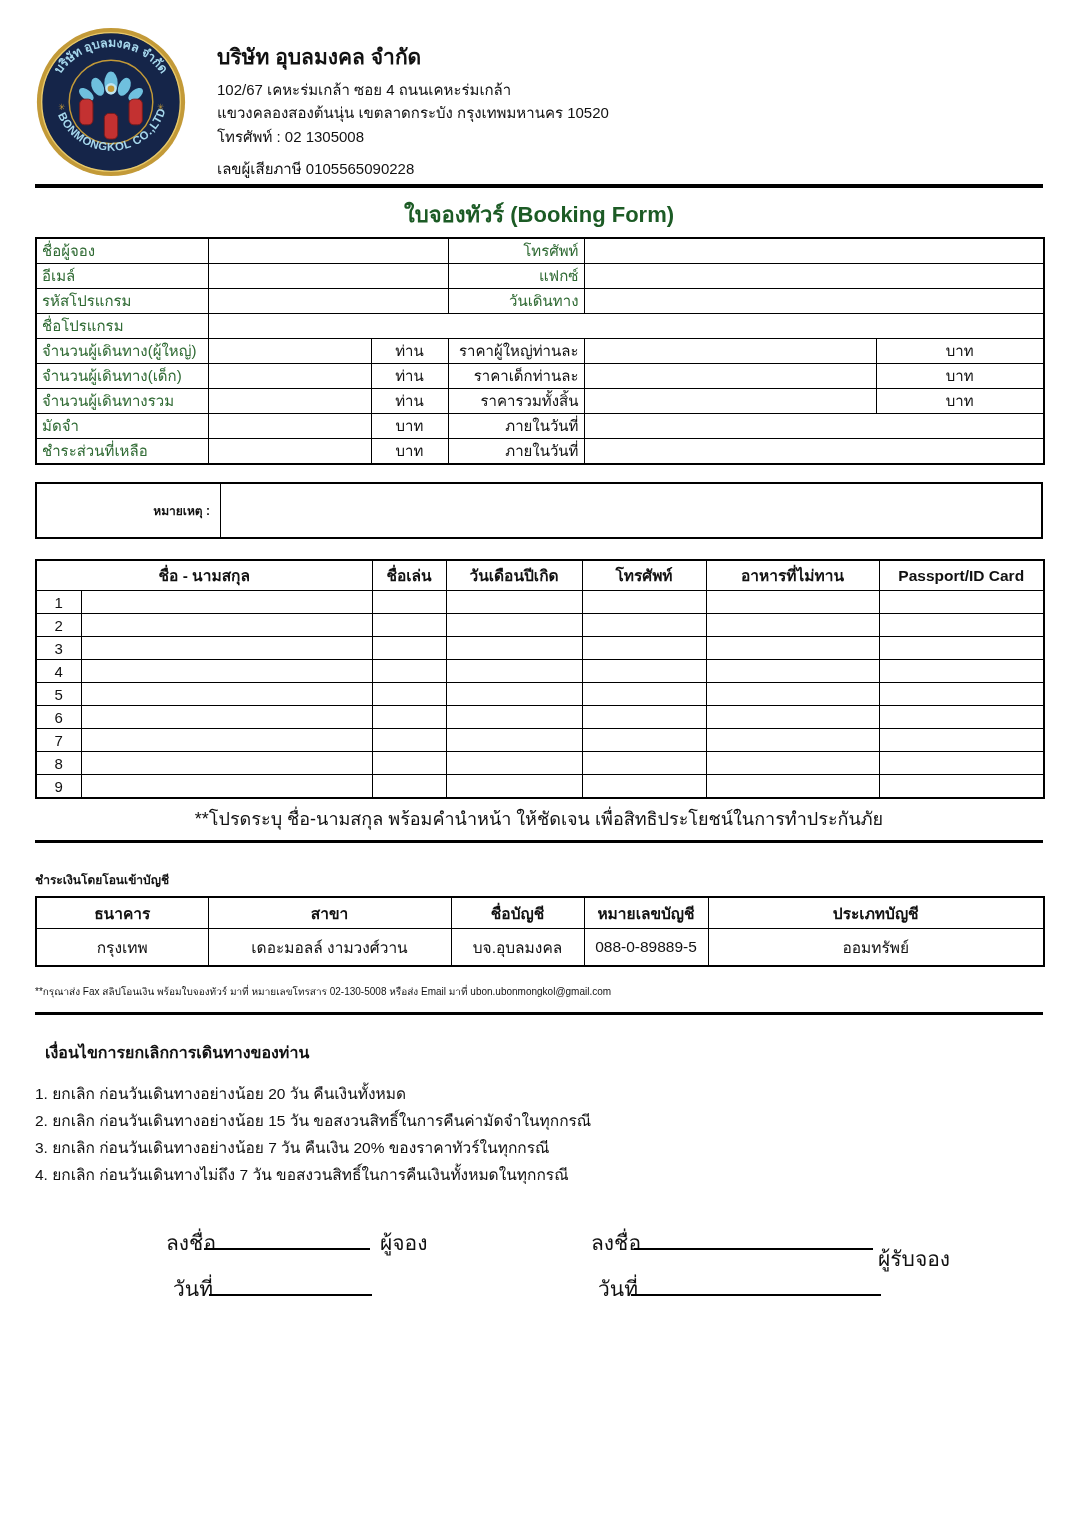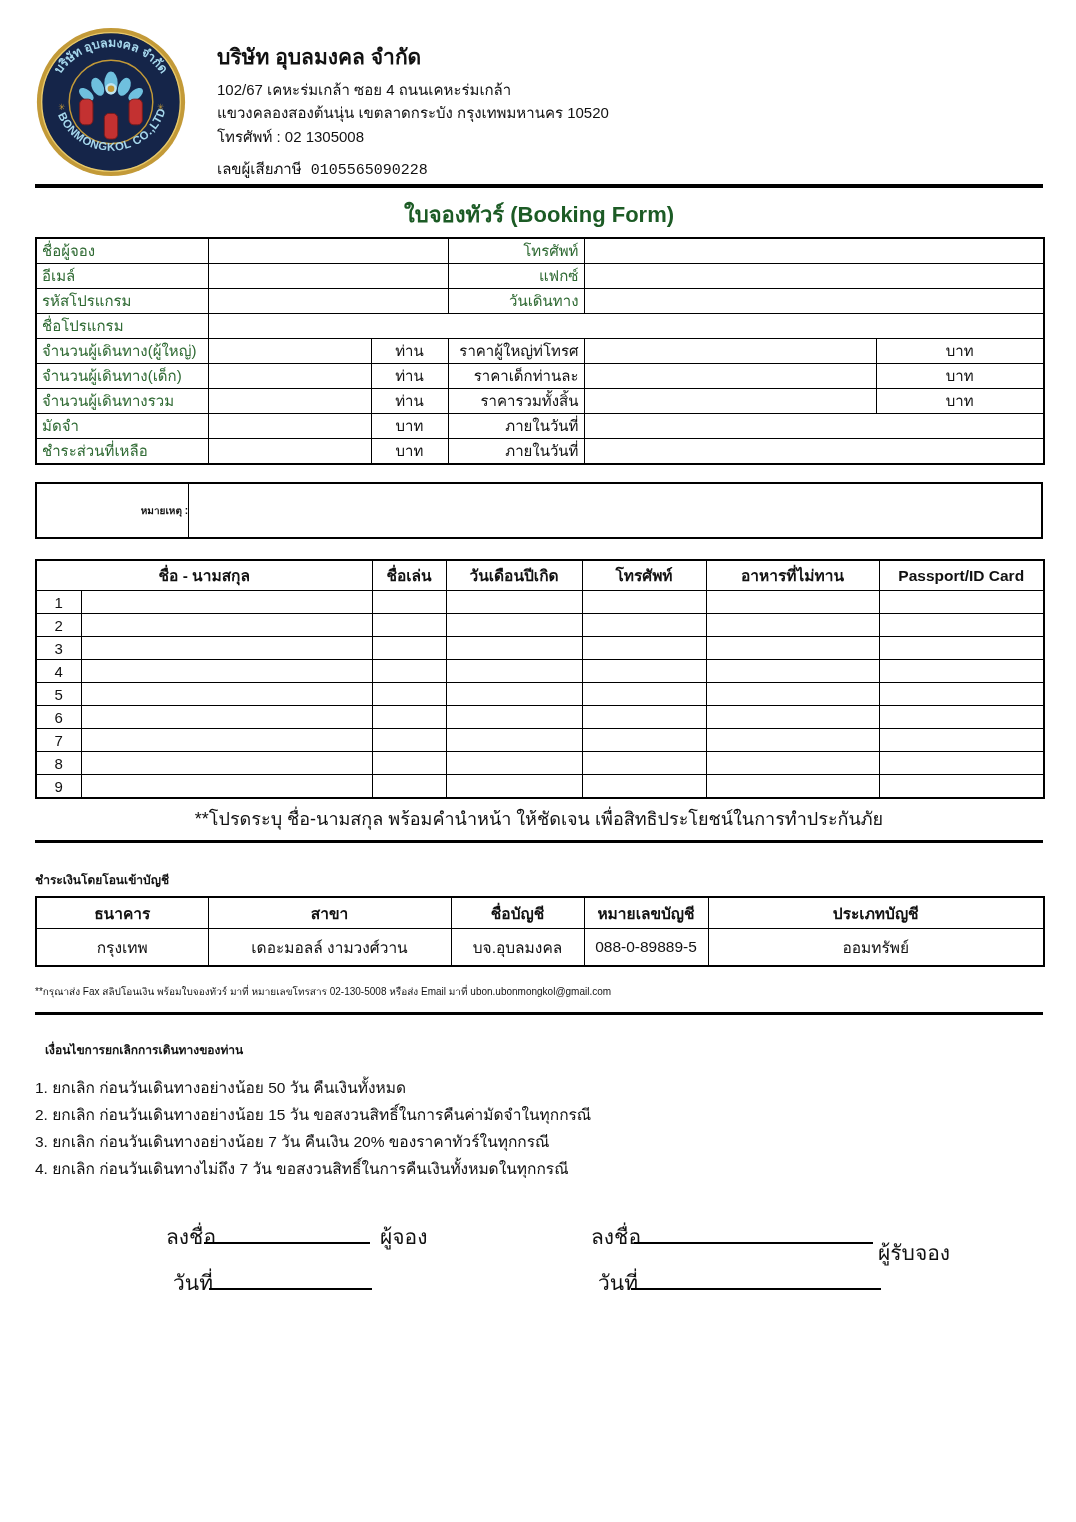--- a/index.html
+++ b/index.html
@@ -15,60 +15,60 @@
   body{font-family:"Liberation Sans","DejaVu Sans",sans-serif;color:#111;}
   .page{position:relative;width:1076px;height:1522px;background:#fff;overflow:hidden;}
   .content{padding:26px 33px 0 35px;}
 
   
   .hdr{display:flex;align-items:flex-start;}
   .hdr svg{flex:0 0 auto;display:block;}
   .company-info{margin-left:30px;padding-top:14px;}
   .company-name{font-size:21px;font-weight:bold;margin-bottom:5px;}
   .company-line{font-size:15px;line-height:1.55;}
-  .tax-line{font-size:15px;margin-top:9px;font-family:Liberation Mono, monospace;}
+  .tax-line{font-size:15px;margin-top:9px;}
 
   .rule-heavy{border:none;border-top:4px solid #000;margin-top:3px;}
   .rule-med{border:none;border-top:3px solid #000;}
 
   .form-title{text-align:center;font-size:22px;font-weight:bold;color:var(--title-green);margin:9px 0 5px 0;}
 
   table{border-collapse:collapse;table-layout:fixed;width:1008px;padding-left:20px;}
   table.bordered{border:2px solid #000;}
   table.bordered td,table.bordered th{border:1.5px solid #000;overflow:hidden;white-space:nowrap;}
 
   
   .bt td{height:24px;font-size:15px;padding:0 5px;}
   .label-green{color:var(--label-green);}
   .lbl-r{text-align:right;}
   .unit-c{text-align:center;}
 
   
   .notes-box{margin-top:17px;width:1008px;height:57px;border:2px solid #000;display:flex;}
-  .notes-label{width:152px;border-right:1.5px solid #000;display:flex;align-items:center;justify-content:flex-end;
-    font-size:10px;font-weight:bold;}
+  .notes-label{width:184px;border-right:1.5px solid #000;display:flex;align-items:center;justify-content:flex-end;
+    padding-right:10px;font-size:12px;font-weight:bold;}
   .notes-fill{flex:1;}
 
   
   .pt{margin-top:20px;}
   .pt th{height:31px;font-size:15.5px;font-weight:bold;text-align:center;}
   .pt td{height:23px;font-size:15px;text-align:center;}
   .pt td.num{font-size:15px;}
   .footnote{text-align:center;font-size:18px;margin:5px 0 7px 0;}
 
   
   .pay-heading{margin-top:27px;font-size:12px;font-weight:bold;}
   .bank{margin-top:7px;}
   .bank th{height:32px;font-size:15.5px;font-weight:bold;text-align:center;}
   .bank td{height:37px;font-size:15.5px;text-align:center;}
   .fax-note{margin-top:17px;font-size:10px;}
   .rule-after-fax{margin-top:13px;}
 
   
-  .cancel-heading{margin-top:25px;padding-left:10px;font-size:12px;font-weight:bold;}
+  .cancel-heading{margin-top:25px;padding-left:10px;font-size:16px;font-weight:bold;}
   .cancel-list{margin-top:15px;font-size:15.5px;line-height:27px;}
 
   
   .sig-area{position:relative;height:140px;margin-top:38px;font-size:21px;}
   .sig-area span{position:absolute;}
   .sig-line{border-bottom:2px solid #000;height:0;display:block;position:absolute;}
 </style>
 </head>
 <body>
 
@@ -153,21 +153,21 @@
         <td colspan="2"></td>
       </tr>
       <tr>
         <td class="label-green">ชื่อโปรแกรม</td>
         <td colspan="5"></td>
       </tr>
       <tr>
         <td class="label-green">จำนวนผู้เดินทาง(ผู้ใหญ่)</td>
         <td></td>
         <td class="unit-c">ท่าน</td>
-        <td class="lbl-r">ราคาผู้ใหญ่ท่โทรศ</td>
+        <td class="lbl-r">ราคาผู้ใหญ่ท่านละ</td>
         <td></td>
         <td class="unit-c">บาท</td>
       </tr>
       <tr>
         <td class="label-green">จำนวนผู้เดินทาง(เด็ก)</td>
         <td></td>
         <td class="unit-c">ท่าน</td>
         <td class="lbl-r">ราคาเด็กท่านละ</td>
         <td></td>
         <td class="unit-c">บาท</td>
@@ -331,21 +331,21 @@
         <td>088-0-89889-5</td>
         <td>ออมทรัพย์</td>
       </tr>
     </tbody>
       </table>
     <div class="fax-note">**กรุณาส่ง Fax สลิปโอนเงิน พร้อมใบจองทัวร์ มาที่ หมายเลขโทรสาร 02-130-5008 หรือส่ง Email มาที่  ubon.ubonmongkol@gmail.com</div>
     <hr class="rule-med rule-after-fax">
 
     <div class="cancel-heading">เงื่อนไขการยกเลิกการเดินทางของท่าน</div>
     <div class="cancel-list">
-      <div>1. ยกเลิก ก่อนวันเดินทางอย่างน้อย 50 วัน คืนเงินทั้งหมด</div>
+      <div>1. ยกเลิก ก่อนวันเดินทางอย่างน้อย 20 วัน คืนเงินทั้งหมด</div>
       <div>2. ยกเลิก ก่อนวันเดินทางอย่างน้อย 15 วัน ขอสงวนสิทธิ์ในการคืนค่ามัดจำในทุกกรณี</div>
       <div>3. ยกเลิก ก่อนวันเดินทางอย่างน้อย 7 วัน คืนเงิน 20% ของราคาทัวร์ในทุกกรณี</div>
       <div>4. ยกเลิก ก่อนวันเดินทางไม่ถึง 7 วัน ขอสงวนสิทธิ์ในการคืนเงินทั้งหมดในทุกกรณี</div>
     </div>
 
     <div class="sig-area">
       <span style="left:131px;top:0;">ลงชื่อ</span>
       <i class="sig-line" style="left:169px;top:22px;width:166px;"></i>
       <span style="left:345px;top:0;">ผู้จอง</span>
 

